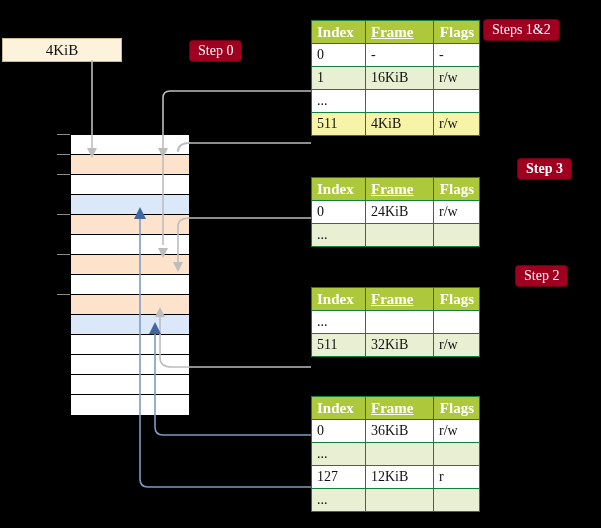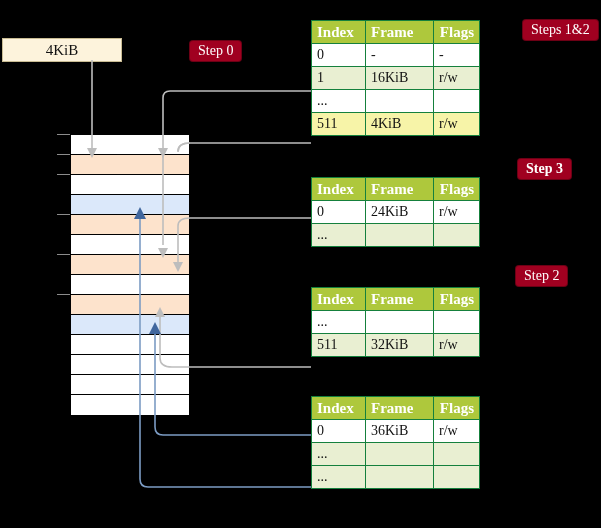--- a/index.html
+++ b/index.html
@@ -16,21 +16,21 @@
     color:#111; font-size:15px; line-height:22px; text-align:center;
   }
 
   
   .badge{
     background:#a00020; color:#fff; font-size:14px; line-height:18px;
     padding:1px 8px; border-radius:3px; text-align:center; white-space:nowrap;
     box-shadow:0 0 0 1px #6d0015;
   }
   #badge-step0{left:190px; top:41px;}
-  #badge-steps12{left:484px; top:20px;margin-left:39px;}
+  #badge-steps12{left:484px; top:20px;}
   #badge-step3{left:518px; top:159px;font-weight:bold;}
   #badge-step4{left:516px; top:266px;}
 
   
   #grid{
     left:70px; top:134px; width:120px; height:280px;
     border:1px solid #000; box-sizing:border-box; background:#fff;
   }
   #grid .gr{
     height:20px; box-sizing:border-box;
@@ -53,21 +53,21 @@
     color:#111; height:22px; box-sizing:border-box; text-align:left;
     font-weight:normal; line-height:20px;
   }
   .ptable th{
     background:#aec83c; color:#fff; font-weight:bold; font-size:15px;
   }
   .ptable td:nth-child(1){width:54px;}
   .ptable td:nth-child(2){width:68px;}
   .ptable td:nth-child(3){width:46px;}
   .ptable th:nth-child(1){width:54px;}
-  .ptable th:nth-child(2){width:68px;}
+  .ptable th:nth-child(2){width:68px;text-decoration:underline;}
   .ptable th:nth-child(3){width:46px;text-align:right;}
   .ptable tr.alt td{background:#e9efd2;}
   .ptable tr.hl td{background:#f7f4a8;}
 
   #tbl1{left:311px; top:20px;}
   #tbl2{left:311px; top:177px;}
   #tbl3{left:311px; top:287px;}
   #tbl4{left:311px; top:396px;}
 
   
@@ -184,20 +184,25 @@
       <tr class="">
         <td>0</td>
         <td>36KiB</td>
         <td>r/w</td>
       </tr>
       <tr class="alt">
         <td>...</td>
         <td></td>
         <td></td>
       </tr>
+      <tr class="">
+        <td>127</td>
+        <td>12KiB</td>
+        <td>r</td>
+      </tr>
       <tr class="alt">
         <td>...</td>
         <td></td>
         <td></td>
       </tr>
     </tbody>
   </table>
 
 <svg class="abs" id="wires" viewBox="0 0 601 528">
   <g fill="none" stroke="#bdbdbd" stroke-width="1.6">

